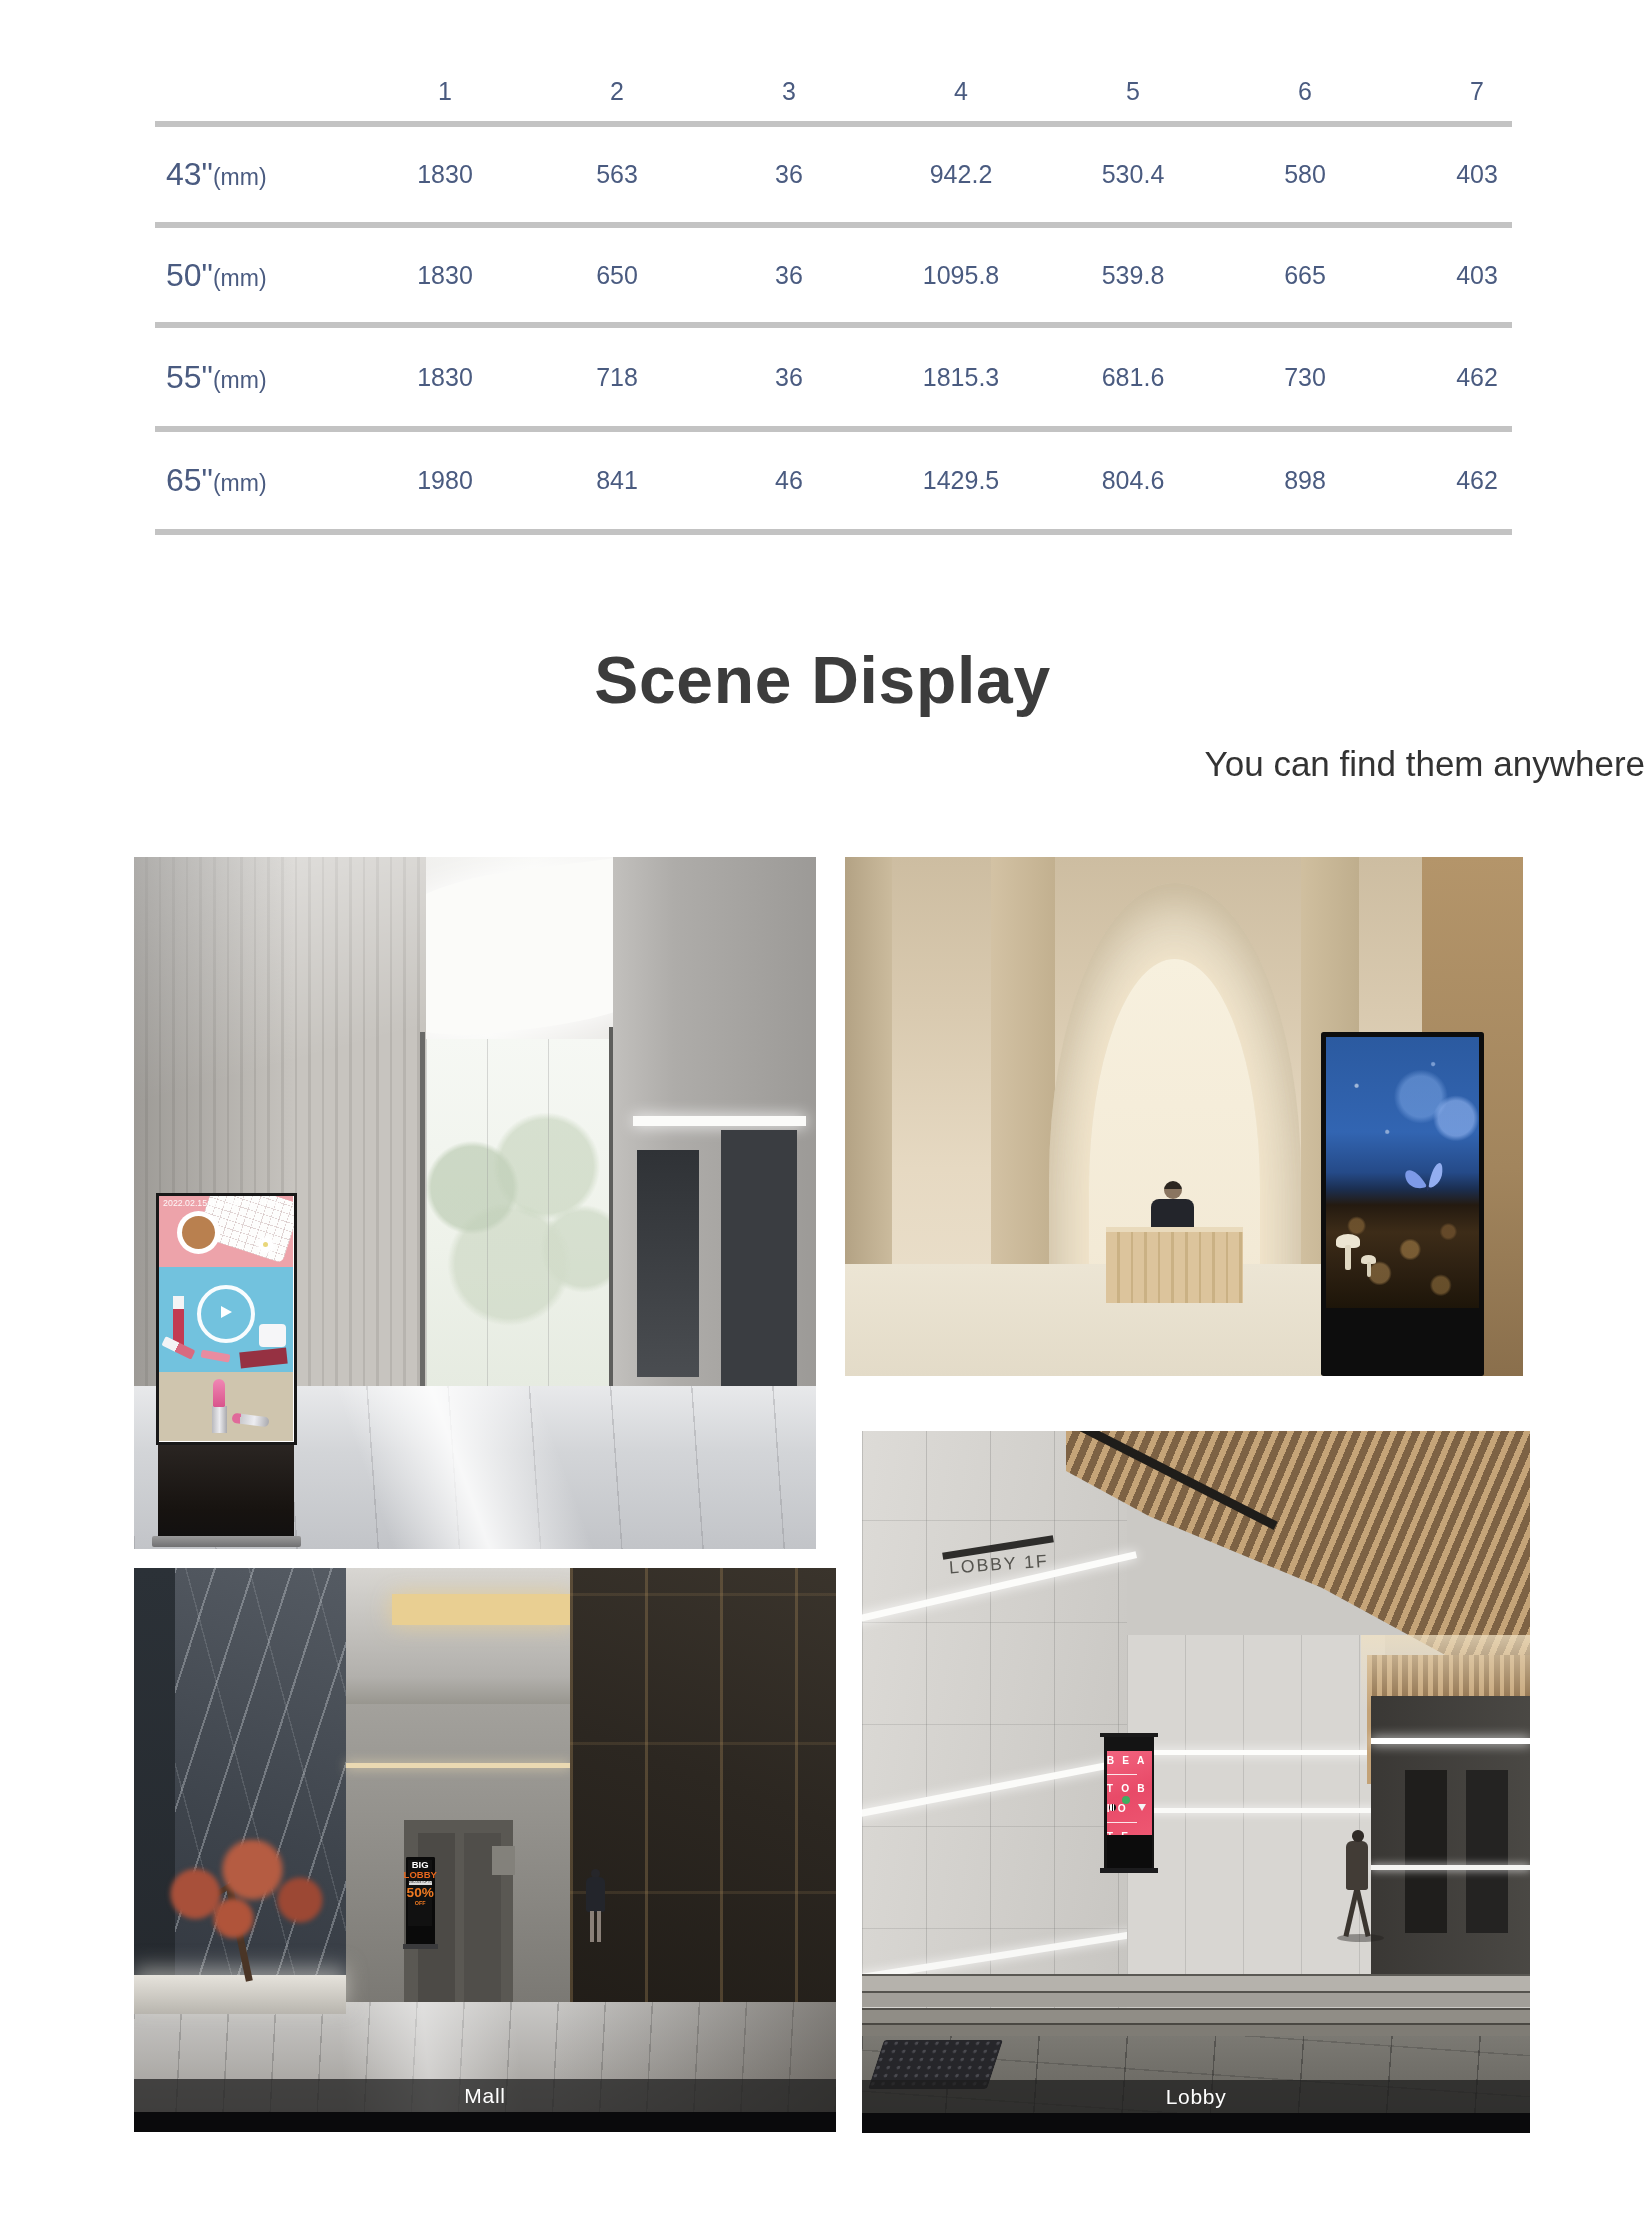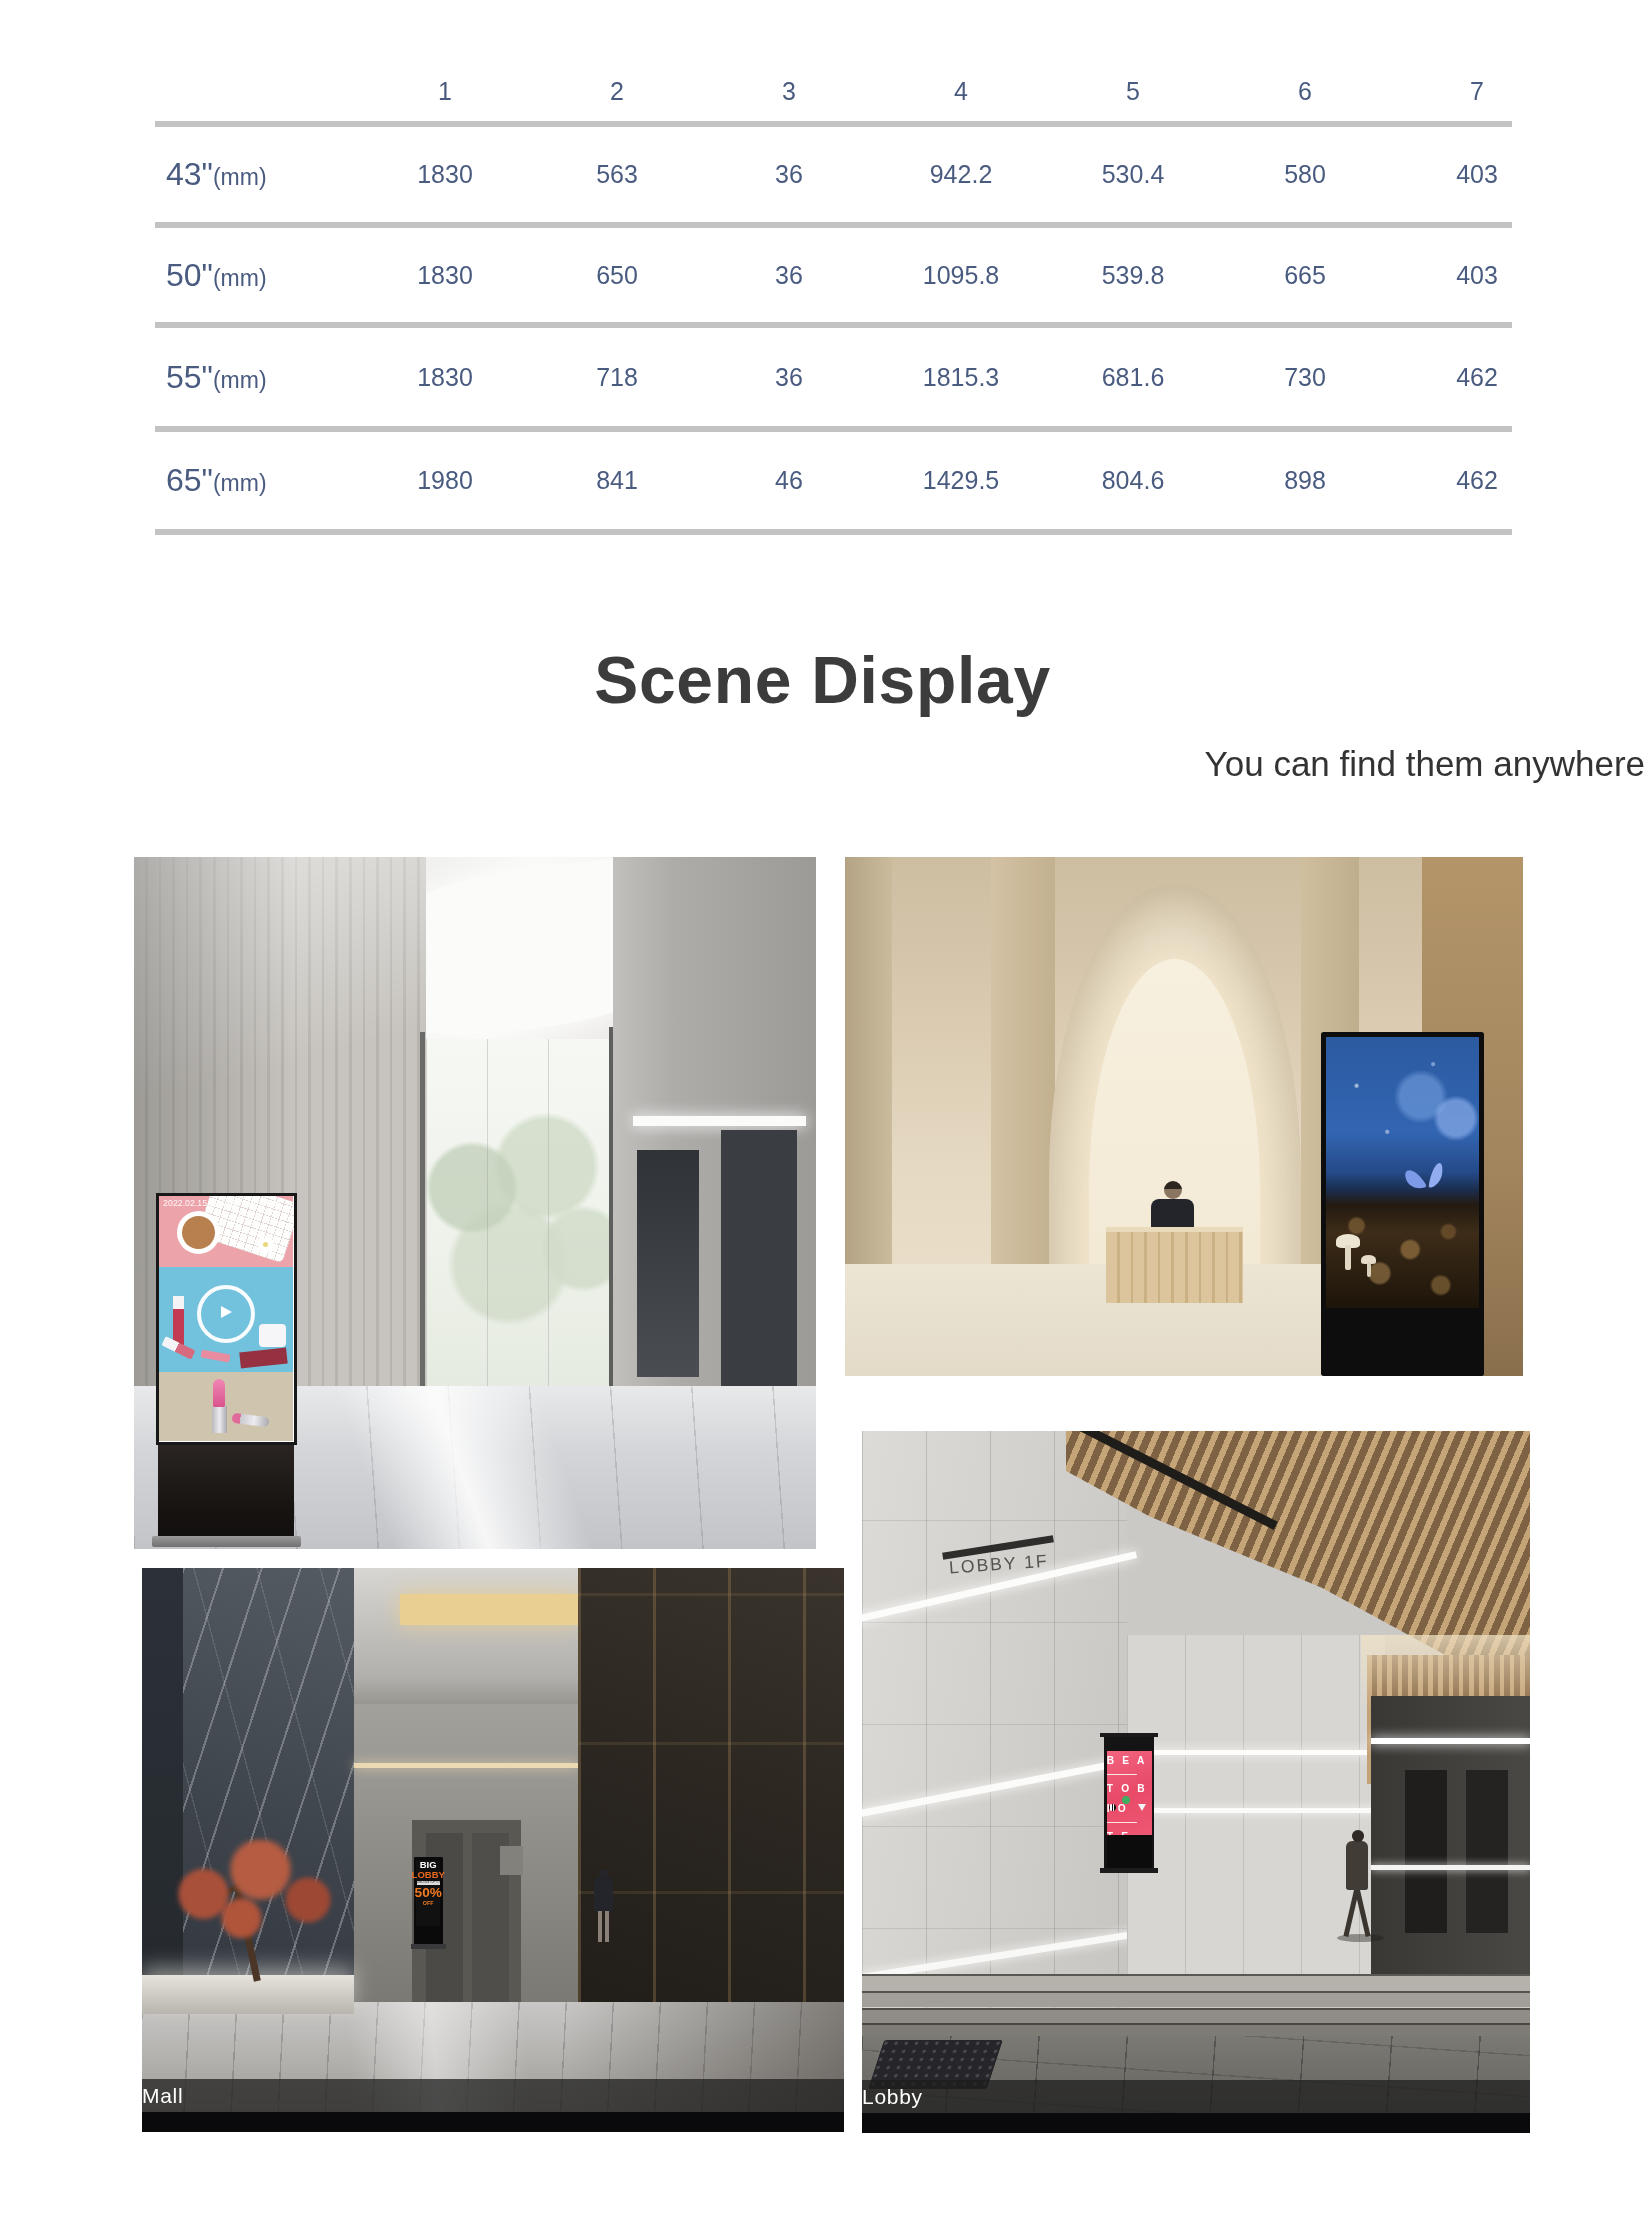--- a/index.html
+++ b/index.html
@@ -24,21 +24,21 @@
                font-size:66px;font-weight:600;color:#3c3c3c;letter-spacing:0.7px;}
   .scene-subtitle{position:absolute;top:744px;left:0;width:1645px;text-align:right;
                font-size:35px;font-weight:500;color:#333333;}
 
   
   .scene{position:absolute;overflow:hidden;background:#dddddd;}
   .scene *{position:absolute;}
   .scene-label-bar{left:0;right:0;bottom:0;display:flex;align-items:center;justify-content:center;z-index:9;}
   .scene-label{position:static;color:#ffffff;font-size:21px;letter-spacing:0.7px;}
   .label-duo{left:0;right:0;bottom:0;z-index:9;}
-  .duo-main{position:static;display:flex;align-items:center;justify-content:flex-start;height:33px;
+  .duo-main{position:static;display:flex;align-items:center;justify-content:center;height:33px;
             background:rgba(30,30,30,.74);}
   .duo-black{position:static;display:block;height:19.7px;background:#0a0a0c;}
 
   
   #scene-company{left:134px;top:857px;width:682px;height:692px;background:#e9e8e6;}
   .co-ceiling{top:0;left:0;width:682px;height:183px;
     background:linear-gradient(105deg,#d8d6d2 0%,#ecebe9 30%,#f8f8f6 55%,#e6e4e1 80%,#cfcdc9 100%);}
   .co-ceilpanel{left:224px;top:10.2px;width:380px;height:159px;background:#fbfbf9;
     border-radius:45% 30% 55% 35%;transform:rotate(-7deg);box-shadow:0 0 30.5px rgba(255,255,255,.9);}
   .co-leftwall{left:0;top:0;width:292px;height:543px;
@@ -151,21 +151,21 @@
       radial-gradient(circle at 75% 80%, rgba(130,100,55,.7) 0 8.1px, rgba(0,0,0,0) 11px);}
   .mu-shroom1-cap{left:9.5px;top:197px;width:24.4px;height:13.6px;background:#ece5d2;
     border-radius:50% 50% 25% 25%;}
   .mu-shroom1-stem{left:19px;top:208px;width:6.1px;height:24.4px;background:#e0d8c2;border-radius:2px;}
   .mu-shroom2-cap{left:35px;top:218px;width:15px;height:8.8px;background:#e4dcc8;
     border-radius:50% 50% 25% 25%;}
   .mu-shroom2-stem{left:41px;top:225px;width:4.1px;height:15px;background:#d8d0ba;border-radius:2px;}
   .mu-butterfly{left:73px;top:109px;width:57px;height:65px;}
 
   
-  #scene-mall{left:134px;top:1568px;width:702px;height:564px;background:#77756f;margin-left:8px;}
+  #scene-mall{left:134px;top:1568px;width:702px;height:564px;background:#77756f;}
   .ma-ceiling{left:0;top:0;width:702px;height:136px;
     background:linear-gradient(180deg,#d8d6d2,#b2b0ac 80%,#98968f);}
   .ma-lightslot{left:258px;top:26px;width:180px;height:31px;background:#e9cf92;
     box-shadow:0 0 22px rgba(233,207,146,.85);}
   .ma-darkleft{left:0;top:0;width:41px;height:564px;background:linear-gradient(180deg,#2b3137,#23272c);}
   .ma-marble{left:41px;top:0;width:171px;height:434px;
     background:repeating-linear-gradient(108deg,rgba(220,225,230,.32) 0 2px,rgba(0,0,0,0) 2px 37px),
                repeating-linear-gradient(75deg,rgba(200,205,210,.16) 0 1.4px,rgba(0,0,0,0) 1.4px 61px),
                linear-gradient(200deg,#555b63,#3e444c 60%,#333840);}
   .ma-ledge{left:0;top:407px;width:212px;height:39px;

